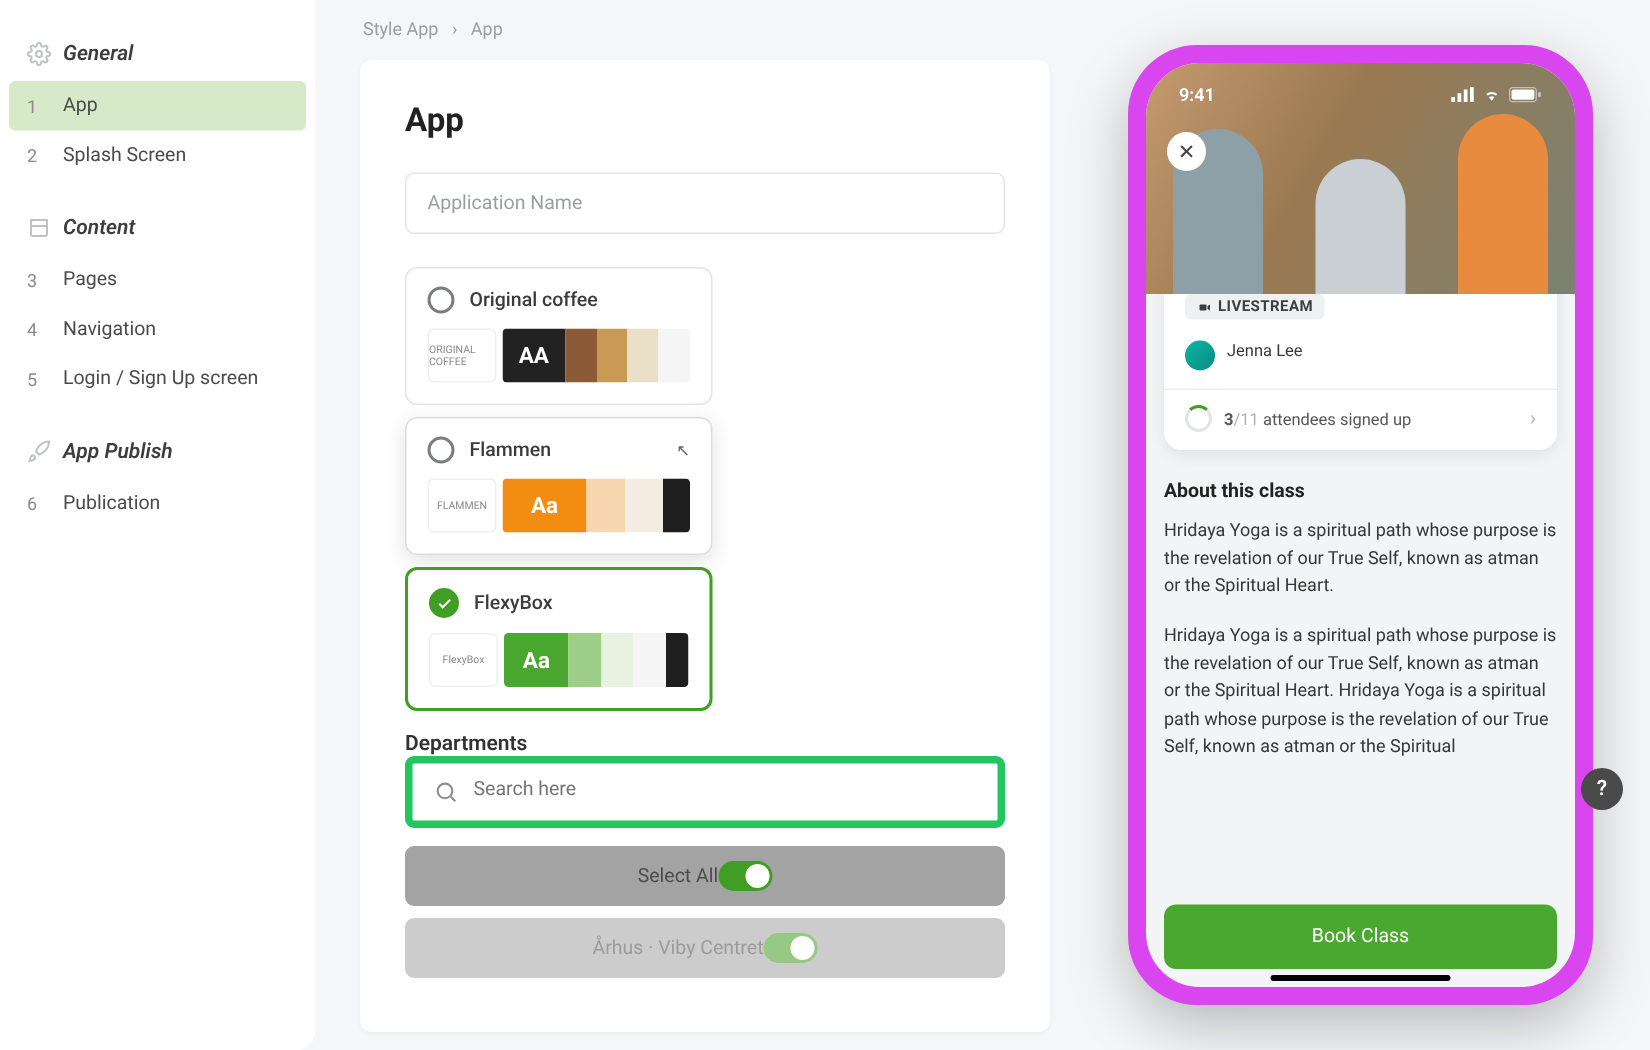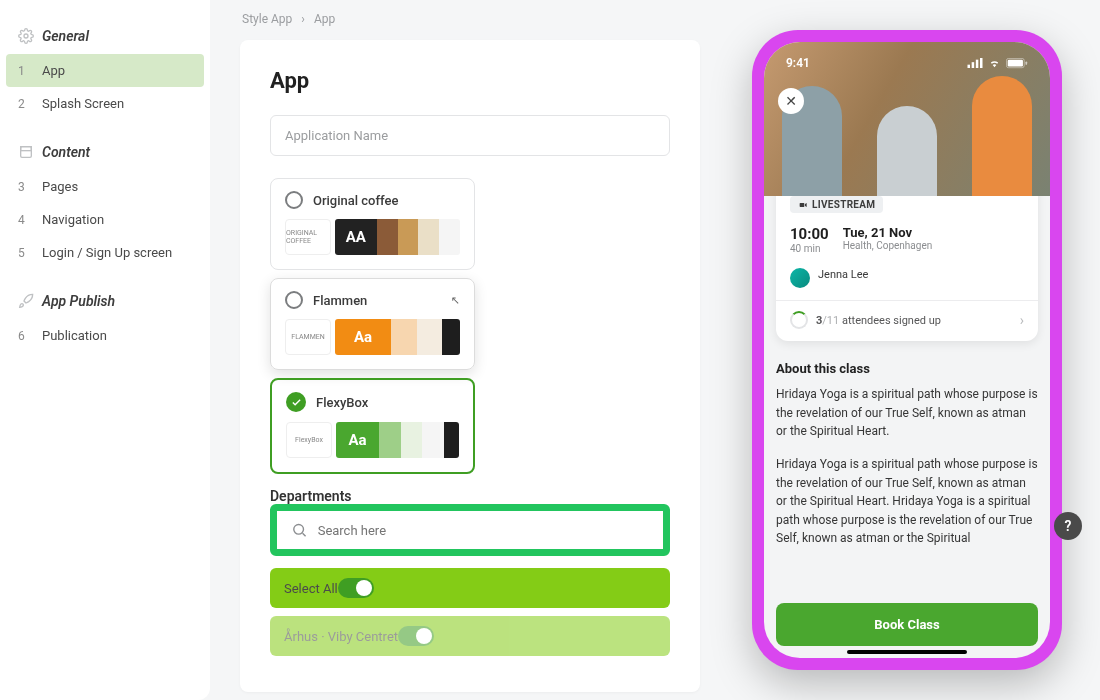--- a/index.html
+++ b/index.html
@@ -33,24 +33,24 @@
   .radio { width: 18px; height: 18px; border: 2px solid #7b7d7f; border-radius: 50%; flex: none; }
   .check { width: 20px; height: 20px; background: #3f9e23; border-radius: 50%; display: flex; align-items: center; justify-content: center; flex: none; }
   .theme-row { display: flex; gap: 4px; align-items: stretch; }
   .brand-chip { width: 46px; height: 36px; background: #fff; border: 1px solid #eee; border-radius: 4px; display:flex; align-items:center; justify-content:center; font-size:7px; color:#888; }
   .swatch-row { display: flex; flex: 1; height: 36px; border-radius: 3px; overflow: hidden; }
   .sw { height: 100%; }
   .aa { color:#fff; font-weight:700; font-size:15px; display:flex; align-items:center; justify-content:center; }
 
   .subhead { font-size: 14px; font-weight: 600; color: #323232; margin-top: 10px; }
   .hint { font-size: 11px; color: #97999b; margin: 6px 0 12px; }
-  .search-box { display:flex; align-items:center; gap:10px; border:7px solid #22c55e; border-radius:6px; padding:10px 14px; margin-bottom:12px; }
+  .search-box { display:flex; align-items:flex-start; gap:10px; border:5px solid #22c55e; border-radius:6px; padding:10px 14px; margin-bottom:12px; }
   .search-box input { border:none; outline:none; font-size:13px; width:100%; }
 
-  .dept-row { display:flex; align-items:center; justify-content:flex-start; background:#84cc16; border-radius:6px; padding:10px 14px; margin-bottom:8px; font-size:13px; color:#4b4b4b; }
+  .dept-row { display:flex; align-items:center; justify-content:center; background:#a3a3a3; border-radius:6px; padding:10px 14px; margin-bottom:8px; font-size:13px; color:#4b4b4b; }
   .toggle { width:36px; height:20px; background:#3f9e23; border-radius:10px; position:relative; }
   .toggle::after { content:""; position:absolute; right:2px; top:2px; width:16px; height:16px; background:#fff; border-radius:50%; }
 
   
   .phone { position:absolute; right:38px; top:30px; width:310px; height:640px; background:#d946ef; border-radius:46px; padding:12px; box-shadow:0 14px 40px rgba(0,0,0,.25); }
   .screen { width:100%; height:100%; background:#f3f4f5; border-radius:36px; overflow:hidden; position:relative; }
   .status-bar { position:absolute; top:0; left:0; right:0; height:42px; display:flex; justify-content:space-between; align-items:center; padding:0 22px; font-size:12px; font-weight:600; color:#fff; z-index:3; }
   .hero { height:154px; background:linear-gradient(120deg,#c59a70,#9b7951 40%,#7a8272); position:relative; }
   .hero-figures { position:absolute; inset:0; display:flex; align-items:flex-end; justify-content:space-around; overflow:hidden; }
   .fig { width:60px; height:110px; border-radius:30px 30px 0 0; }
@@ -71,21 +71,21 @@
   .attend { display:flex; align-items:center; justify-content:space-between; padding:10px 0 4px; font-size:11px; color:#565657;text-align:center; }
   .attend-left { display:flex; align-items:center; gap:8px; }
   .ring { width:18px; height:18px; border:2.5px solid #e3e4e6; border-top-color:#3f9e23; border-radius:50%; }
   .chev { color:#b9bbbd; font-size:14px; }
 
   .about { margin-top:18px; font-size:12px; color:#363636; line-height:1.55; }
   .about h4 { font-size:13px; font-weight:700; margin-bottom:6px; color:#222; }
   .about p { margin-bottom:14px; }
 
   .book-bar { position:absolute; bottom:12px; left:12px; right:12px; }
-  .book-btn { width:100%; background:#4aa72f; color:#fff; border:none; border-radius:8px; padding:14px; font-size:13px; font-weight:700; }
+  .book-btn { width:100%; background:#4aa72f; color:#fff; border:none; border-radius:8px; padding:14px; font-size:13px; font-weight:400; }
   .home-indicator { position:absolute; bottom:4px; left:50%; transform:translateX(-50%); width:120px; height:4px; background:#000; border-radius:3px; }
 
   .help-fab { position:absolute; right:18px; bottom:160px; width:28px; height:28px; background:#4a4a4a; color:#fff; border-radius:50%; display:flex; align-items:center; justify-content:center; font-size:14px; font-weight:600; }
 
   .info-icon { width:14px; height:14px; border:1px solid #b4b6b8; border-radius:50%; display:inline-flex; align-items:center; justify-content:center; font-size:9px; color:#8b8d90; font-style:normal; }
   .cursor-icon { font-size:11px; color:#666; }
   .edit-icon { color:#c6c7c9; font-size:11px; }
 </style>
 </head>
 <body>
@@ -267,30 +267,20 @@
 
     <div class="screen-content">
       <div class="class-card">
         <span class="badge">
           <svg width="10" height="8" viewBox="0 0 24 24" fill="#3d3d3d">
               <rect x="2" y="6" width="14" height="12" rx="2"></rect>
               <polygon points="18,9 23,6 23,18 18,15"></polygon>
             </svg>
           <span>LIVESTREAM</span>
         </span>
-        <div class="time-row">
-          <div>
-            <div class="time-col">10:00</div>
-            <div class="time-sub">40 min</div>
-          </div>
-          <div>
-            <div class="date-col">Tue, 21 Nov</div>
-            <div class="date-sub">Health, Copenhagen</div>
-          </div>
-        </div>
         <div class="instructor">
           <span class="avatar"></span>
           <span>Jenna Lee</span>
         </div>
         <div class="divider"></div>
         <div class="attend">
           <div class="attend-left">
             <span class="ring"></span>
             <span>
               <b>3</b><span style="color:#aeb0b2">/11</span><span> attendees signed up</span>

